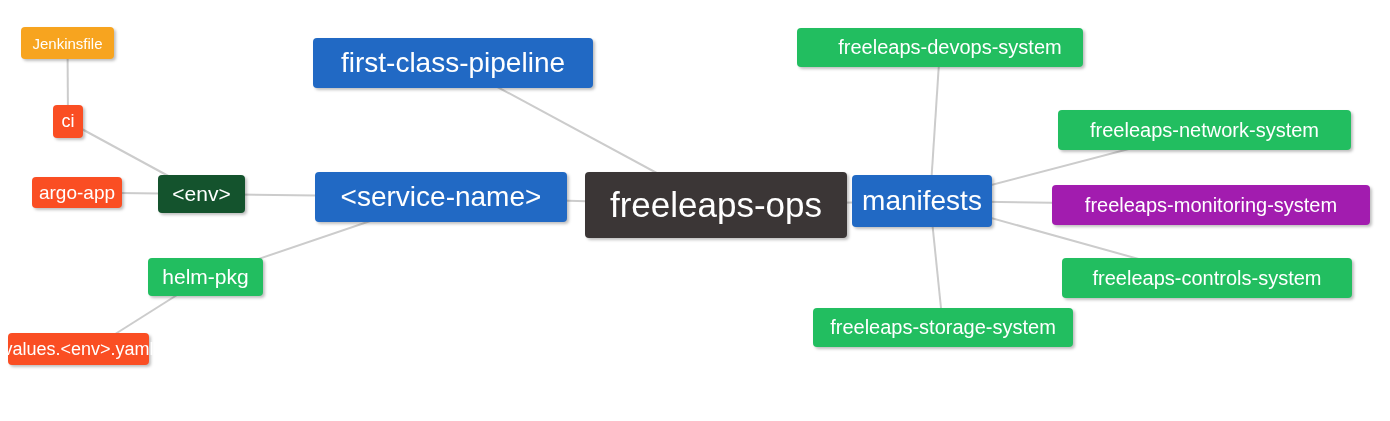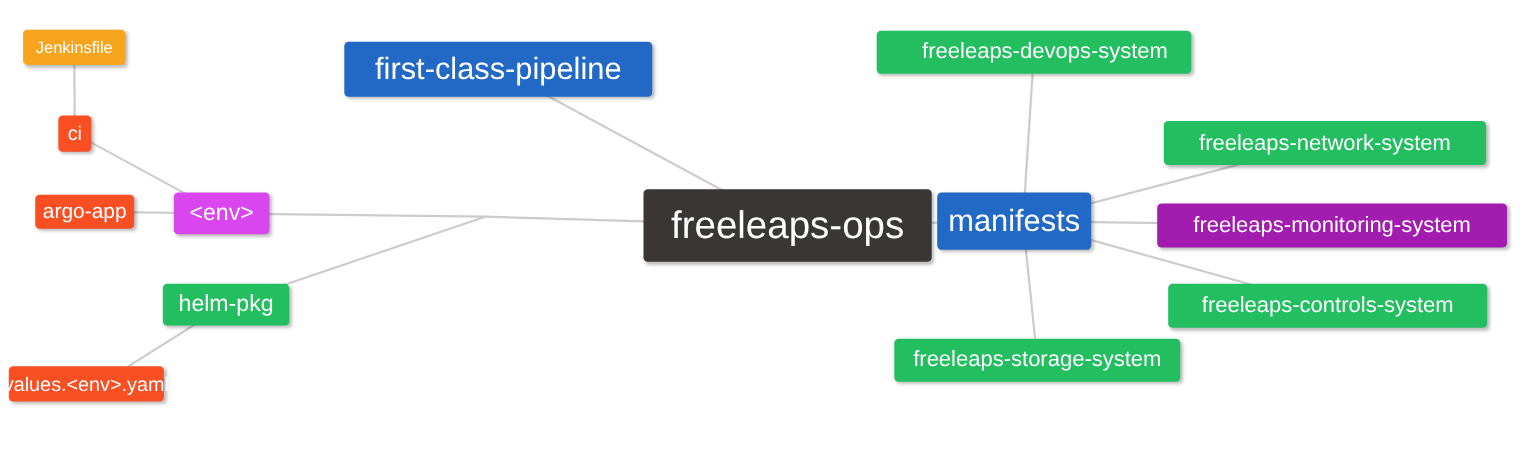--- a/index.html
+++ b/index.html
@@ -76,32 +76,35 @@
   </div>
 
   <div class="node n-ci" style="background-color: rgb(250, 78, 35);">
     <span>ci</span>
   </div>
 
   <div class="node n-argo-app" style="background-color: rgb(250, 78, 35);">
     <span>argo-app</span>
   </div>
 
-  <div class="node n-env" style="background-color: #d946ef;">
+  <div class="node n-env" style="background-color: #14532d;">
     <span>&lt;env&gt;</span>
   </div>
 
   <div class="node n-helm-pkg" style="background-color: rgb(34, 190, 96);">
     <span>helm-pkg</span>
   </div>
 
   <div class="node n-values-env-yaml" style="background-color: rgb(250, 78, 35);">
     <span>values.&lt;env&gt;.yaml</span>
   </div>
 
+  <div class="node n-service-name" style="background-color: rgb(33, 105, 196);">
+    <span>&lt;service-name&gt;</span>
+  </div>
 
   <div class="node n-first-class-pipeline" style="background-color: rgb(33, 105, 196);">
     <span>first-class-pipeline</span>
   </div>
 
   <div class="node n-freeleaps-ops" style="background-color: rgb(59, 54, 54);">
     <span>freeleaps-ops</span>
   </div>
 
   <div class="node n-manifests" style="background-color: rgb(33, 105, 196);">

